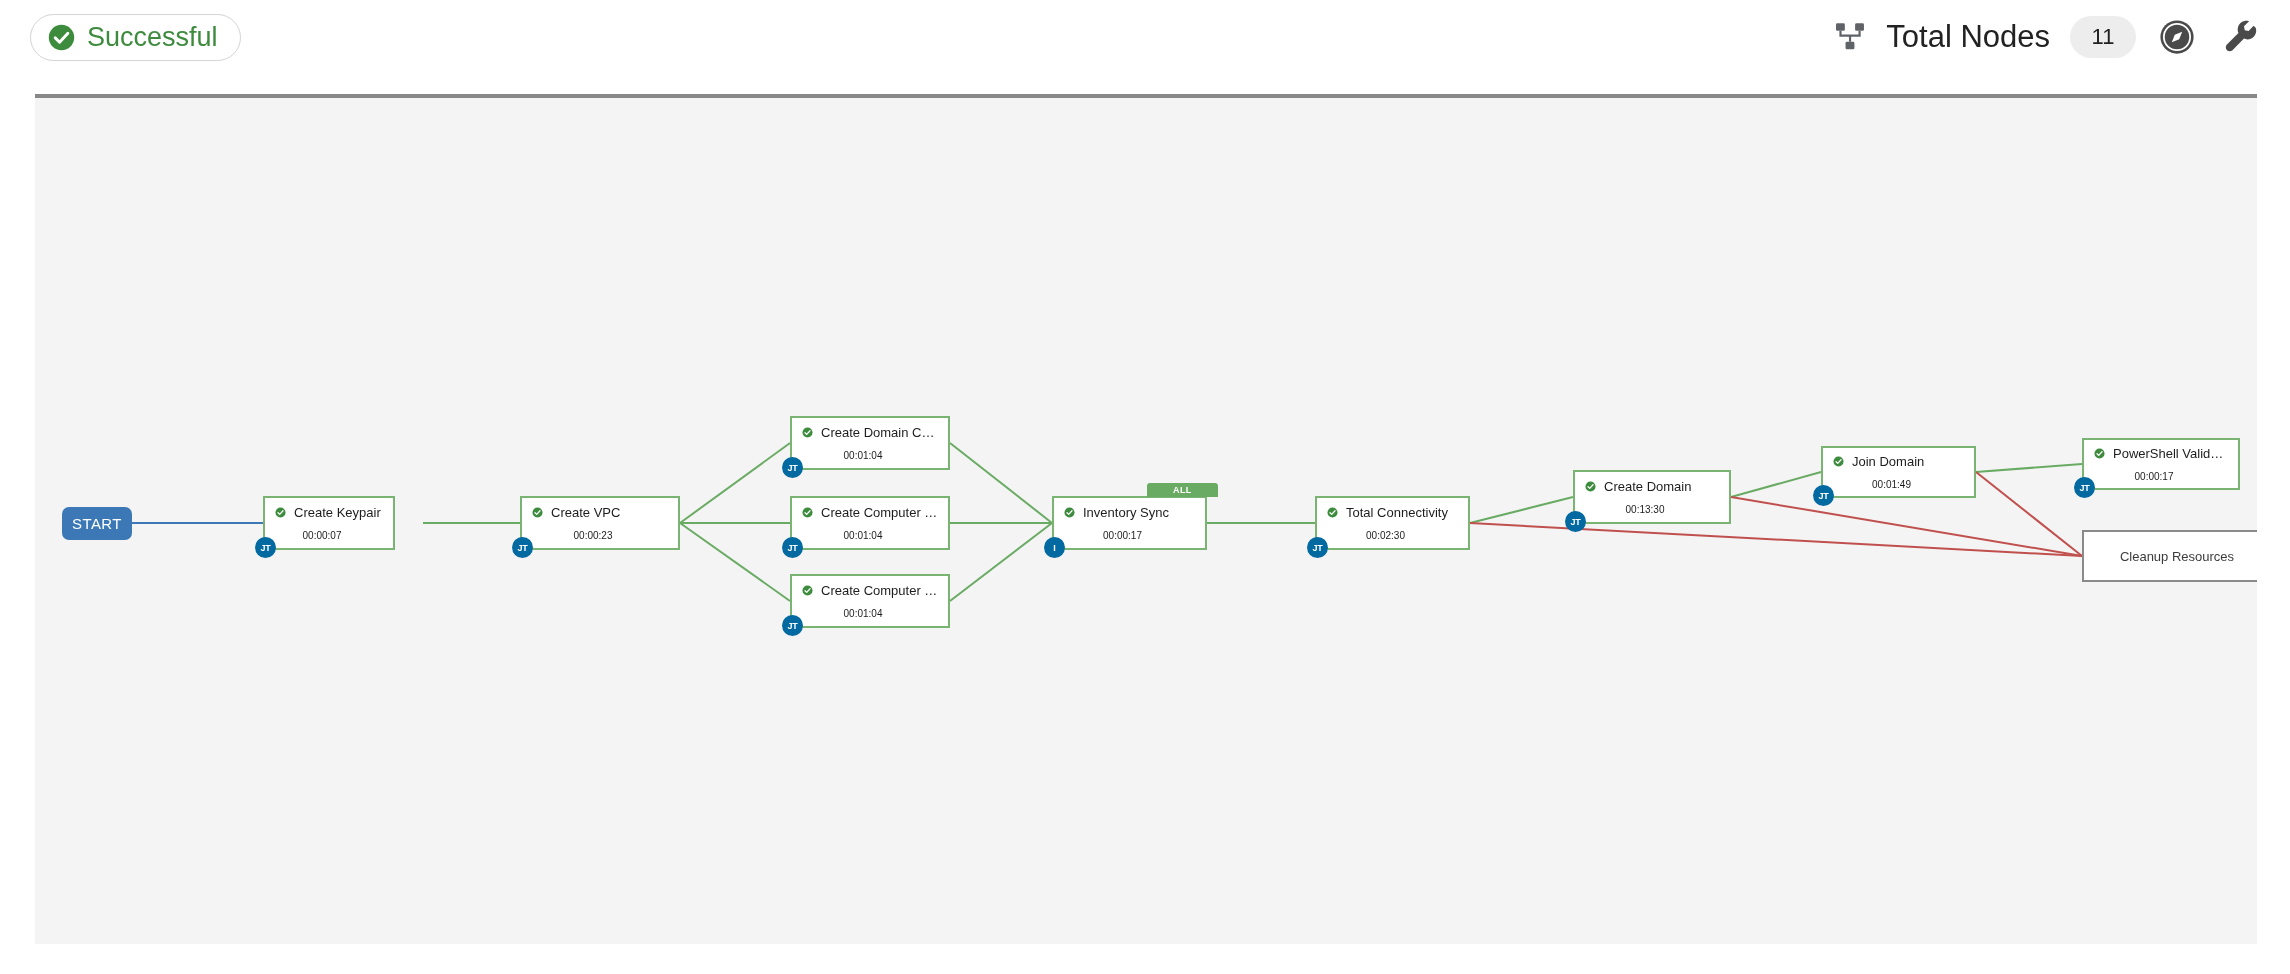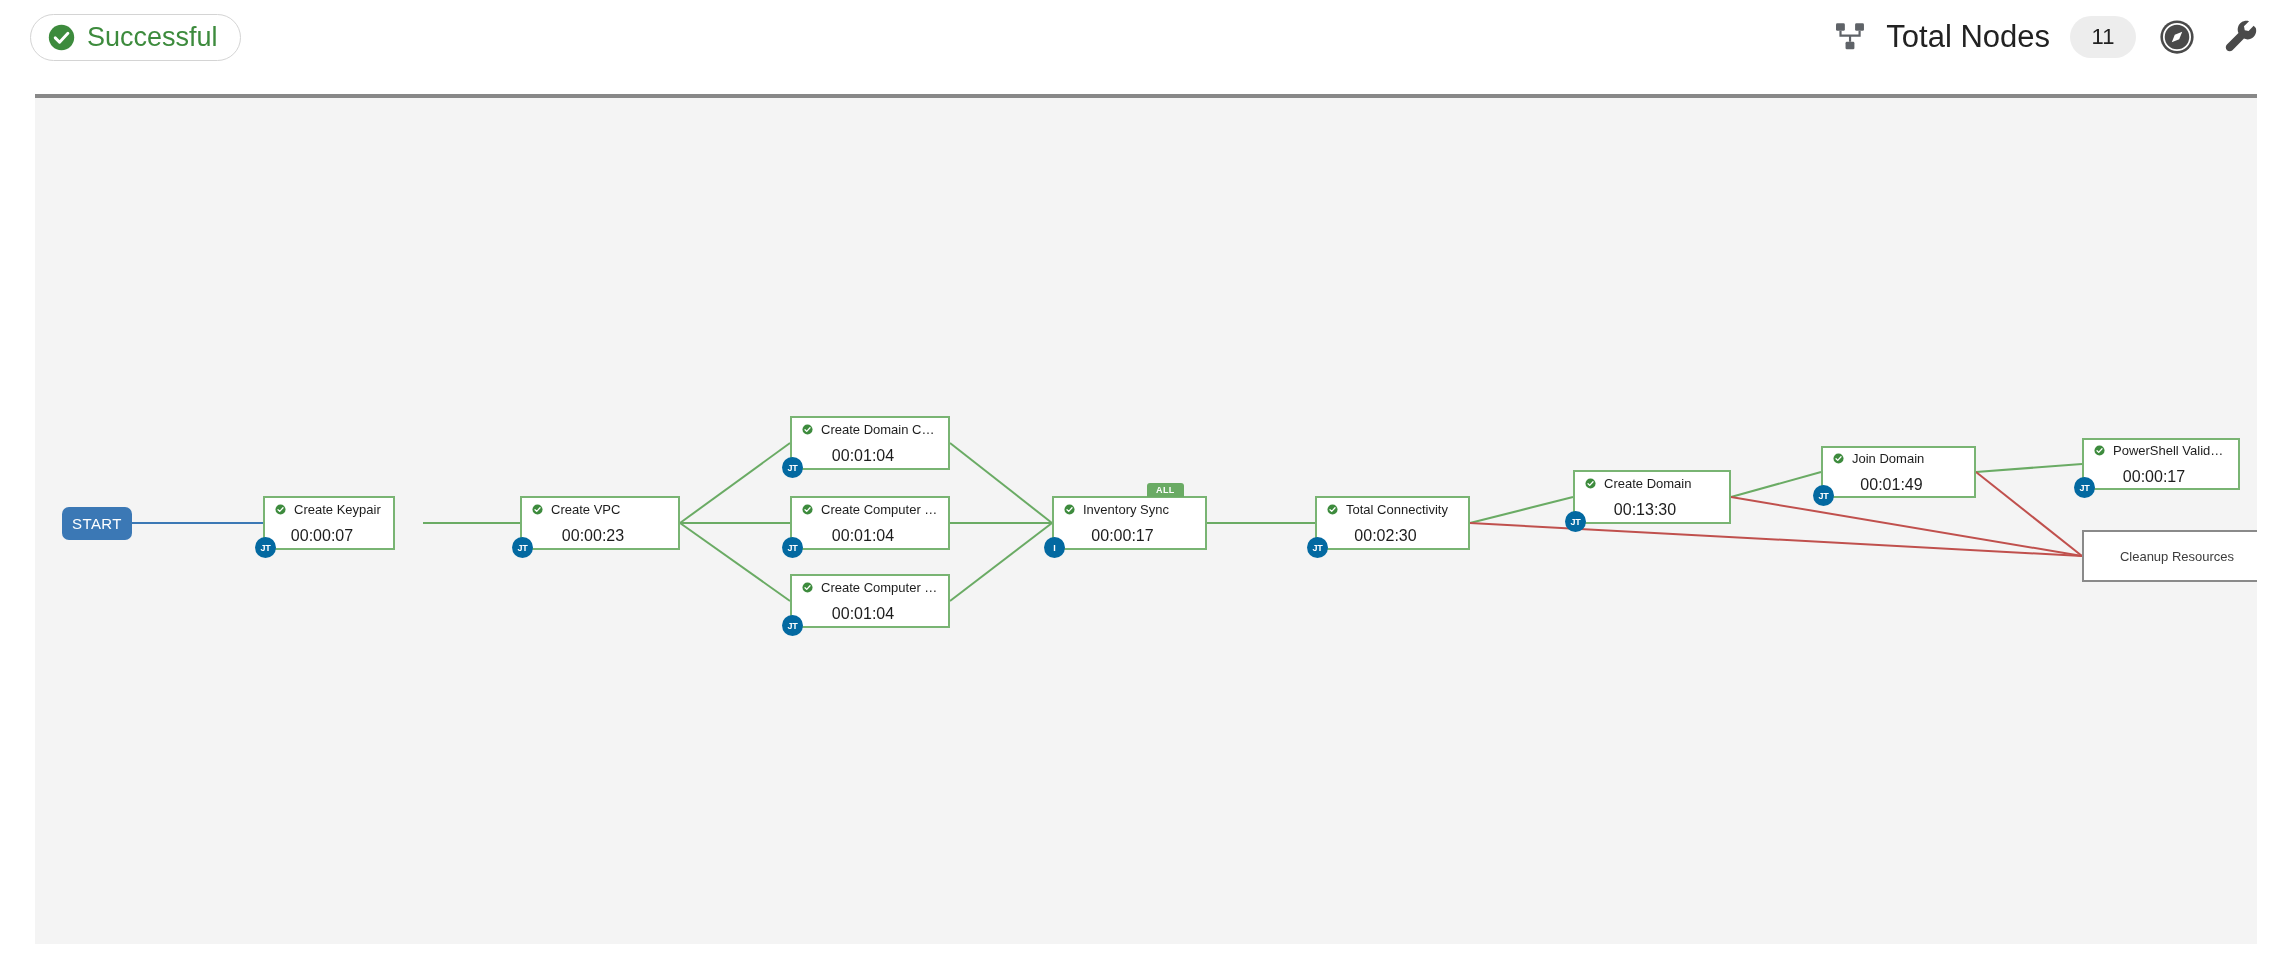--- a/index.html
+++ b/index.html
@@ -97,21 +97,21 @@
     padding: 0 10px;
   }
   .node-title {
     font-size: 13px;
     color: #1d1d1d;
     white-space: nowrap;
     overflow: hidden;
     text-overflow: ellipsis;
   }
   .node-time {
-    font-size: 16px;
+    font-size: 10px;
     color: #1d1d1d;
     text-align: center;
     margin-top: 10px;
     padding-right: 14px;
   }
   .node.pending .node-title-row { justify-content: center; padding: 0; }
   .node.pending .node-title { color: #3c3c3c; }
 
   .badge {
     position: absolute;
@@ -128,21 +128,21 @@
   }
 
   .all-tag {
     position: absolute;
     top: -15px;
     background: #6aab64;
     color: #ffffff;
     font-size: 9px;
     font-weight: bold;
     border-radius: 3px 3px 0 0;
-    padding: 2px 9px;
+    padding: 2px 26px;
     letter-spacing: 0.4px;
     z-index: 6;
   }
 
   #start-node {
     position: absolute;
     background: #3b78b5;
     border-radius: 7px;
     color: #ffffff;
     font-size: 15px;

